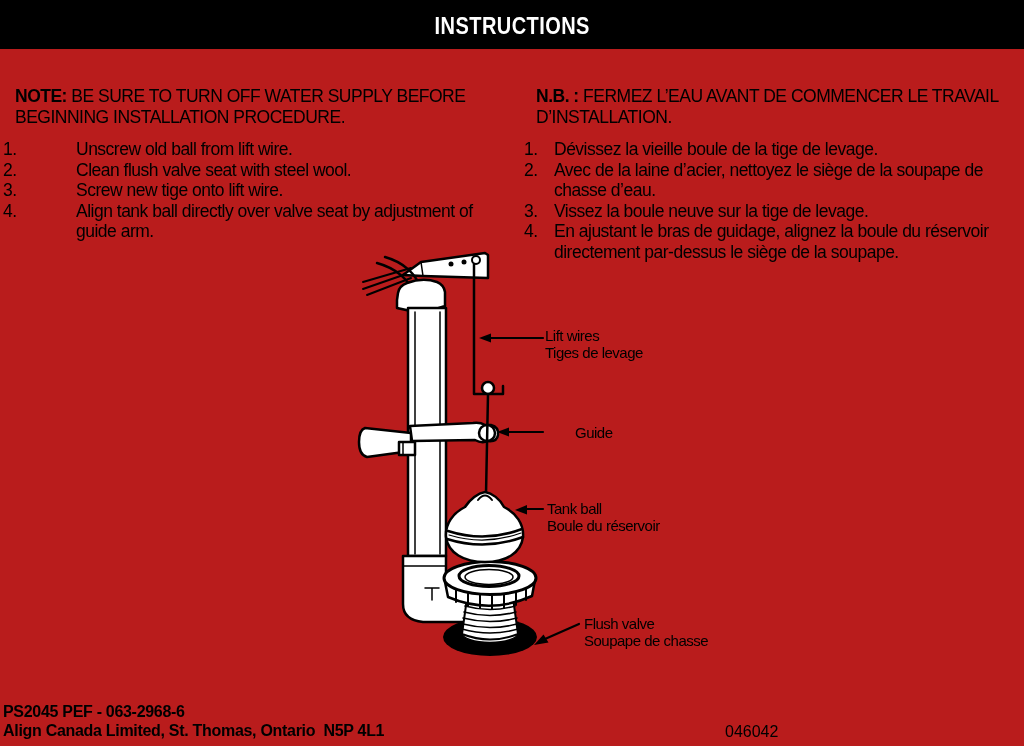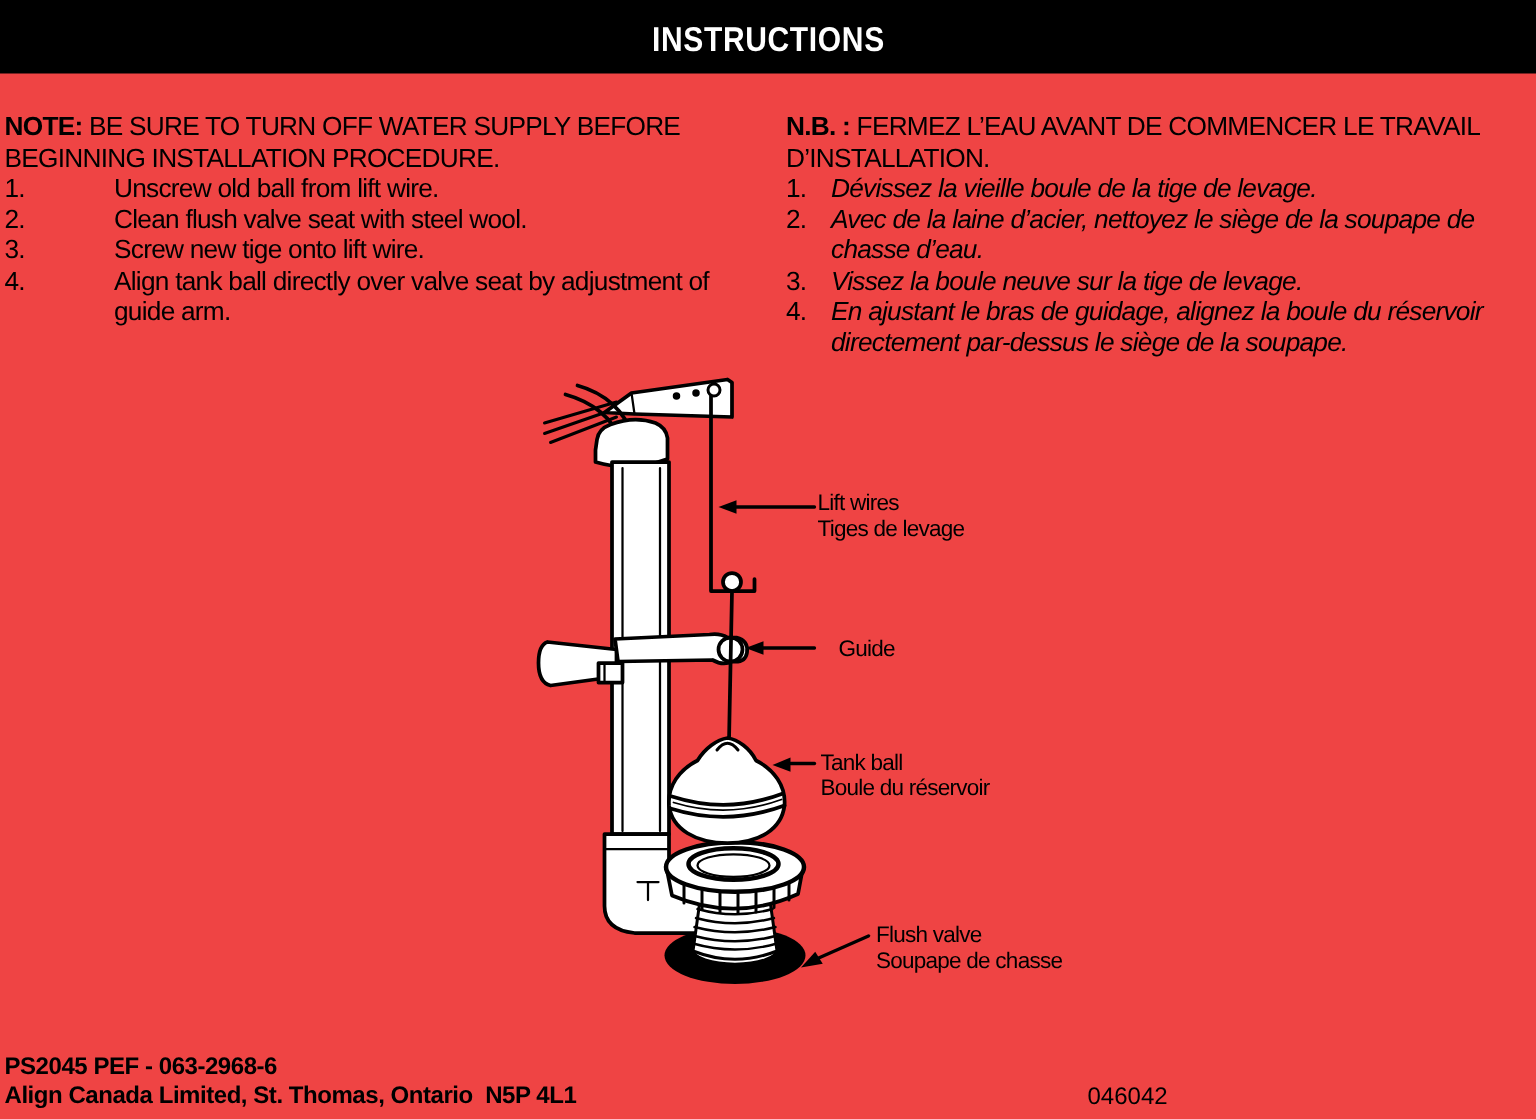--- a/index.html
+++ b/index.html
@@ -1,39 +1,39 @@
 <!DOCTYPE html>
 <html><head>
 <meta charset="utf-8">
 <style>
   html,body{margin:0;padding:0;background:#fff;}
-  .page{position:relative;width:1024px;height:746px;background:#ef4444;
+  .page{position:relative;width:1024px;height:746px;background:#b91c1c;
         font-family:"Liberation Sans",sans-serif;color:#000;overflow:hidden;}
   .header{position:absolute;left:0;top:0;width:1024px;height:49px;background:#000;
           display:flex;align-items:center;justify-content:center;}
   .header .title{color:#fff;font-weight:bold;font-size:23px;letter-spacing:0.5px;
                  transform:scaleX(0.87);white-space:nowrap;padding-top:4px;}
   .col{position:absolute;top:74px;font-size:17.5px;line-height:20.5px;
        letter-spacing:-0.5px;}
   .col-en{left:3px;width:505px;}
   .col-fr{left:524px;width:500px;}
-  .note{margin:0;}
+  .note{margin:12px;}
   .b{font-weight:bold;}
   .step{display:flex;align-items:flex-start;}
   .step .num{flex:0 0 auto;}
   .col-en .num{width:29px;}
   .col-fr .num{width:30px;}
   .col-en .txt{width:430px;margin-left:44px;}
-  .col-fr .txt{width:470px;font-style:italic;}
+  .col-fr .txt{width:470px;}
   .diagram-svg{position:absolute;left:355px;top:248px;}
   .dlabel{position:absolute;font-size:15px;line-height:17px;letter-spacing:-0.5px;
           white-space:nowrap;}
   .dlabel div{white-space:nowrap;}
   #lbl-liftwires{left:545px;top:327px;}
-  #lbl-guide{left:559px;top:424px;text-align:right;}
+  #lbl-guide{left:575px;top:424px;text-align:right;}
   #lbl-tankball{left:547px;top:500px;}
   #lbl-flushvalve{left:584px;top:615px;}
   .foot-part{position:absolute;left:3px;top:703px;font-weight:bold;font-size:16px;
              letter-spacing:-0.3px;white-space:pre;}
   .foot-co{position:absolute;left:3px;top:722px;font-weight:bold;font-size:16px;
            letter-spacing:-0.3px;white-space:pre;}
   .foot-code{position:absolute;left:725px;top:723px;font-size:16px;letter-spacing:0;}
   svg *{vector-effect:none;}
 </style>
 </head>

